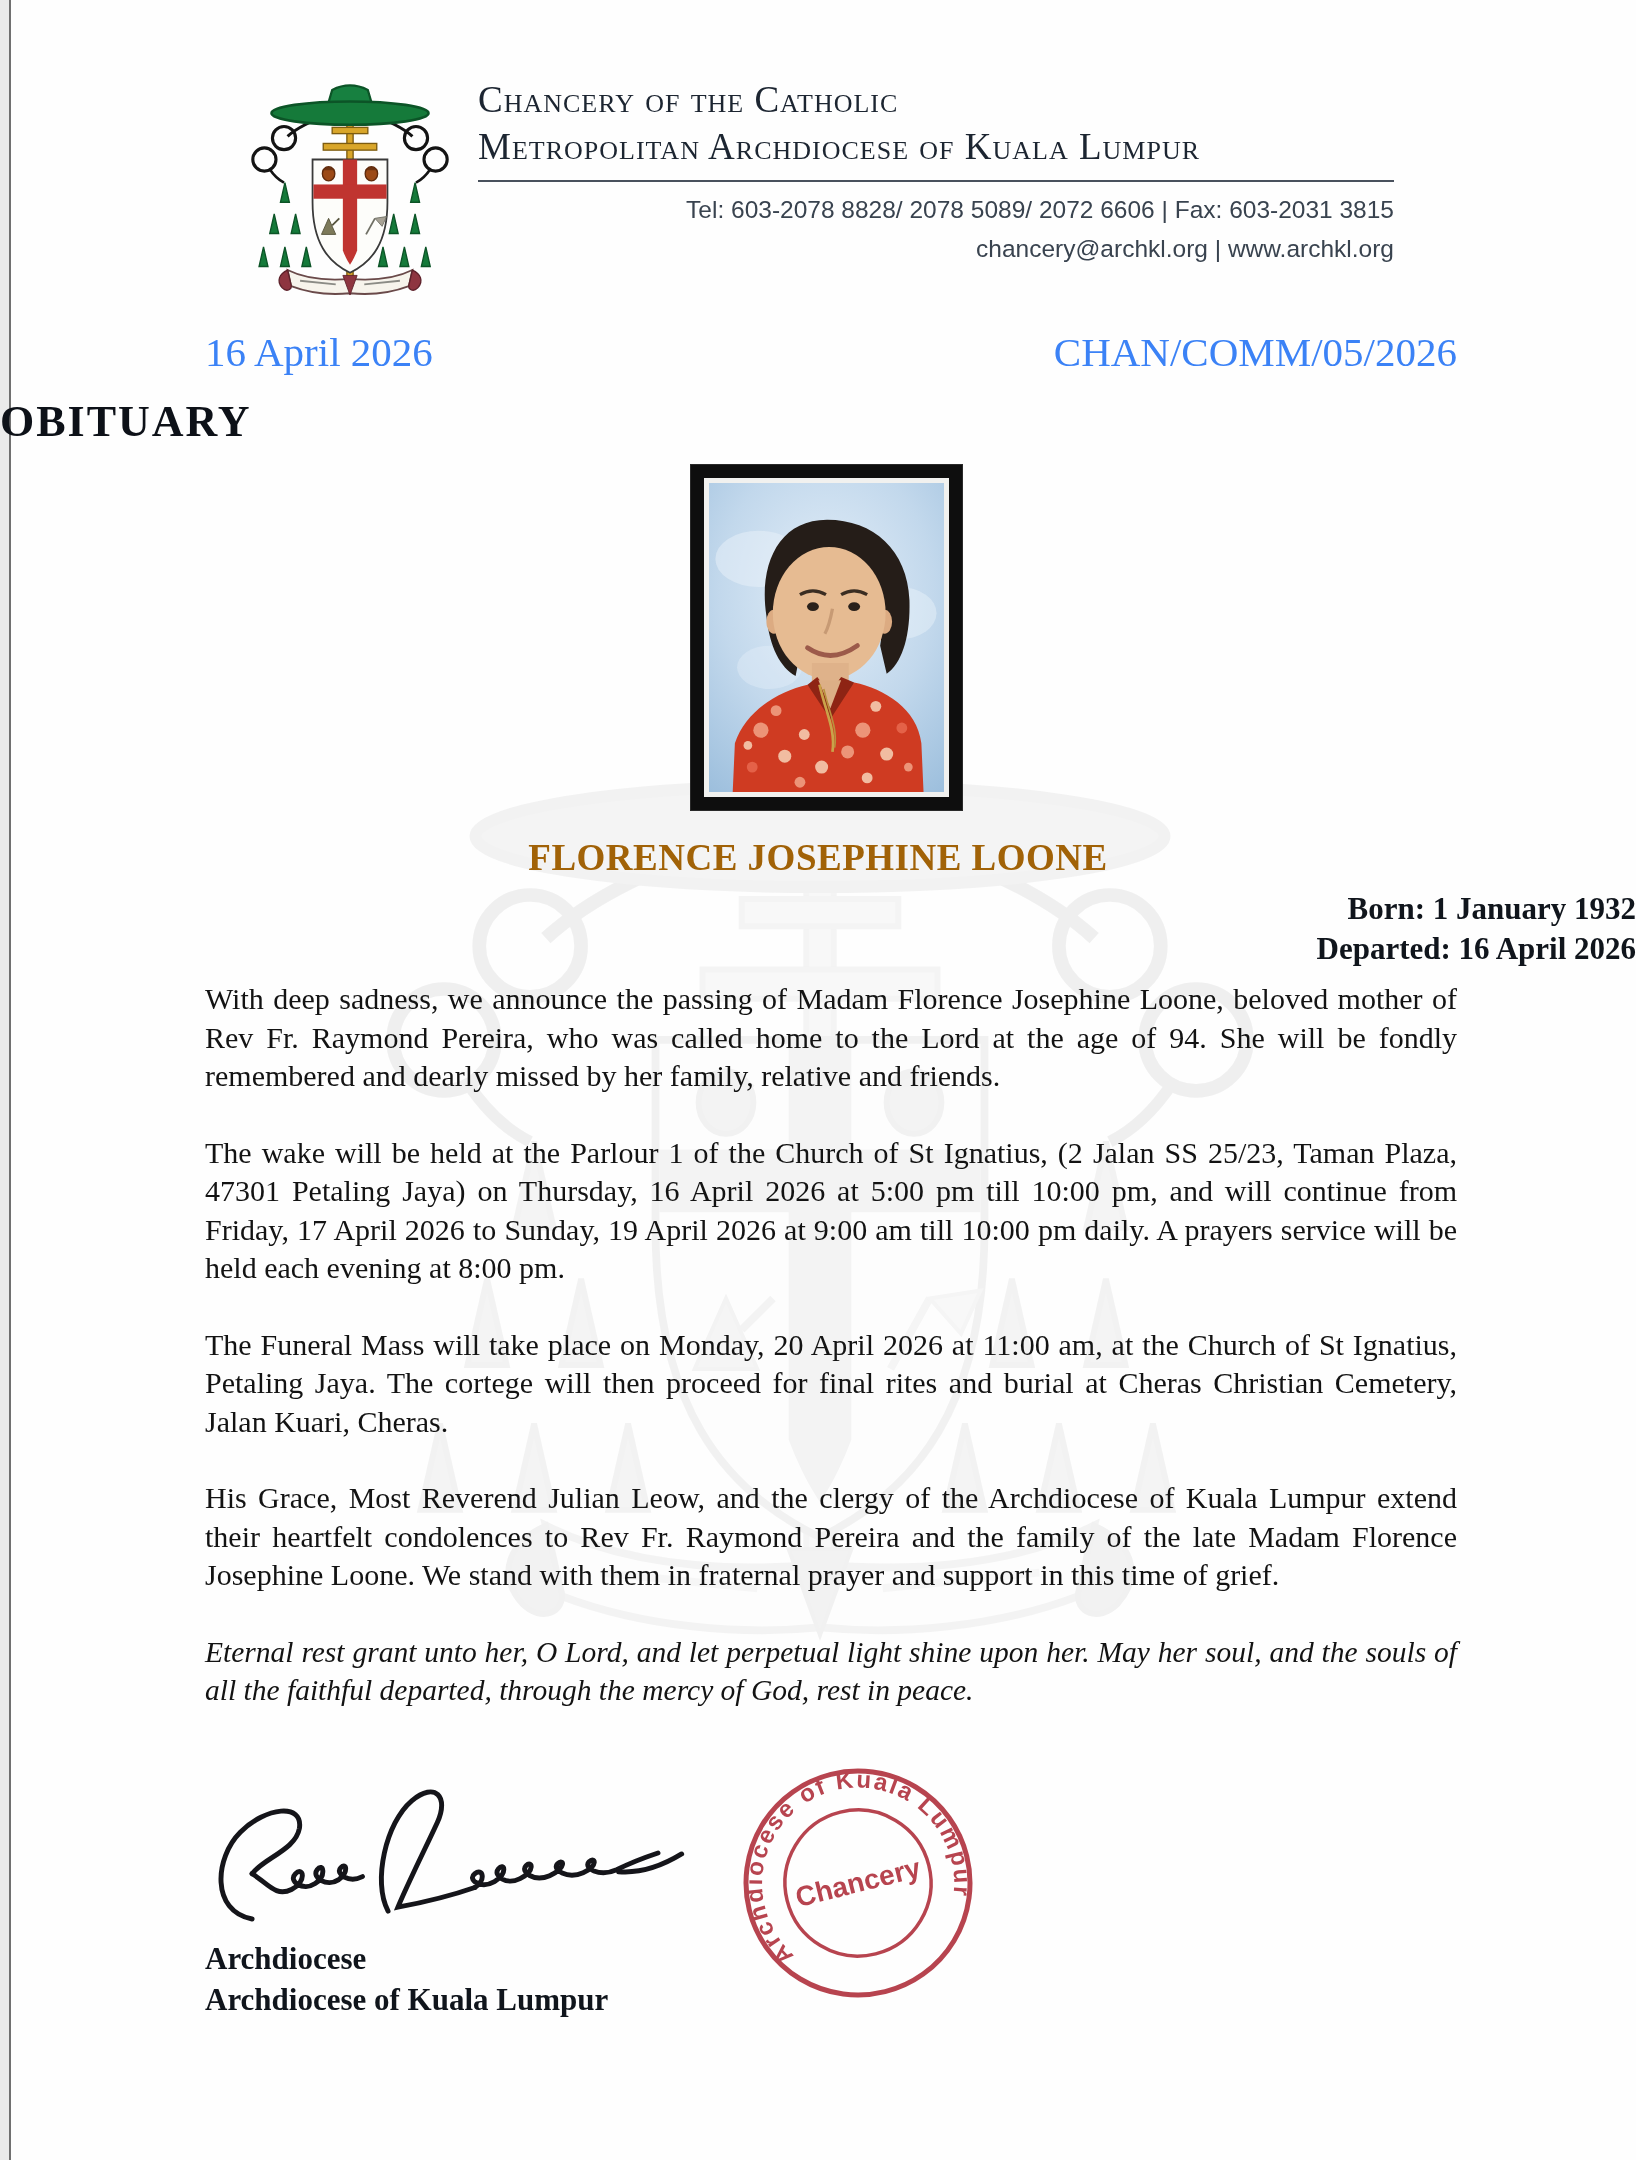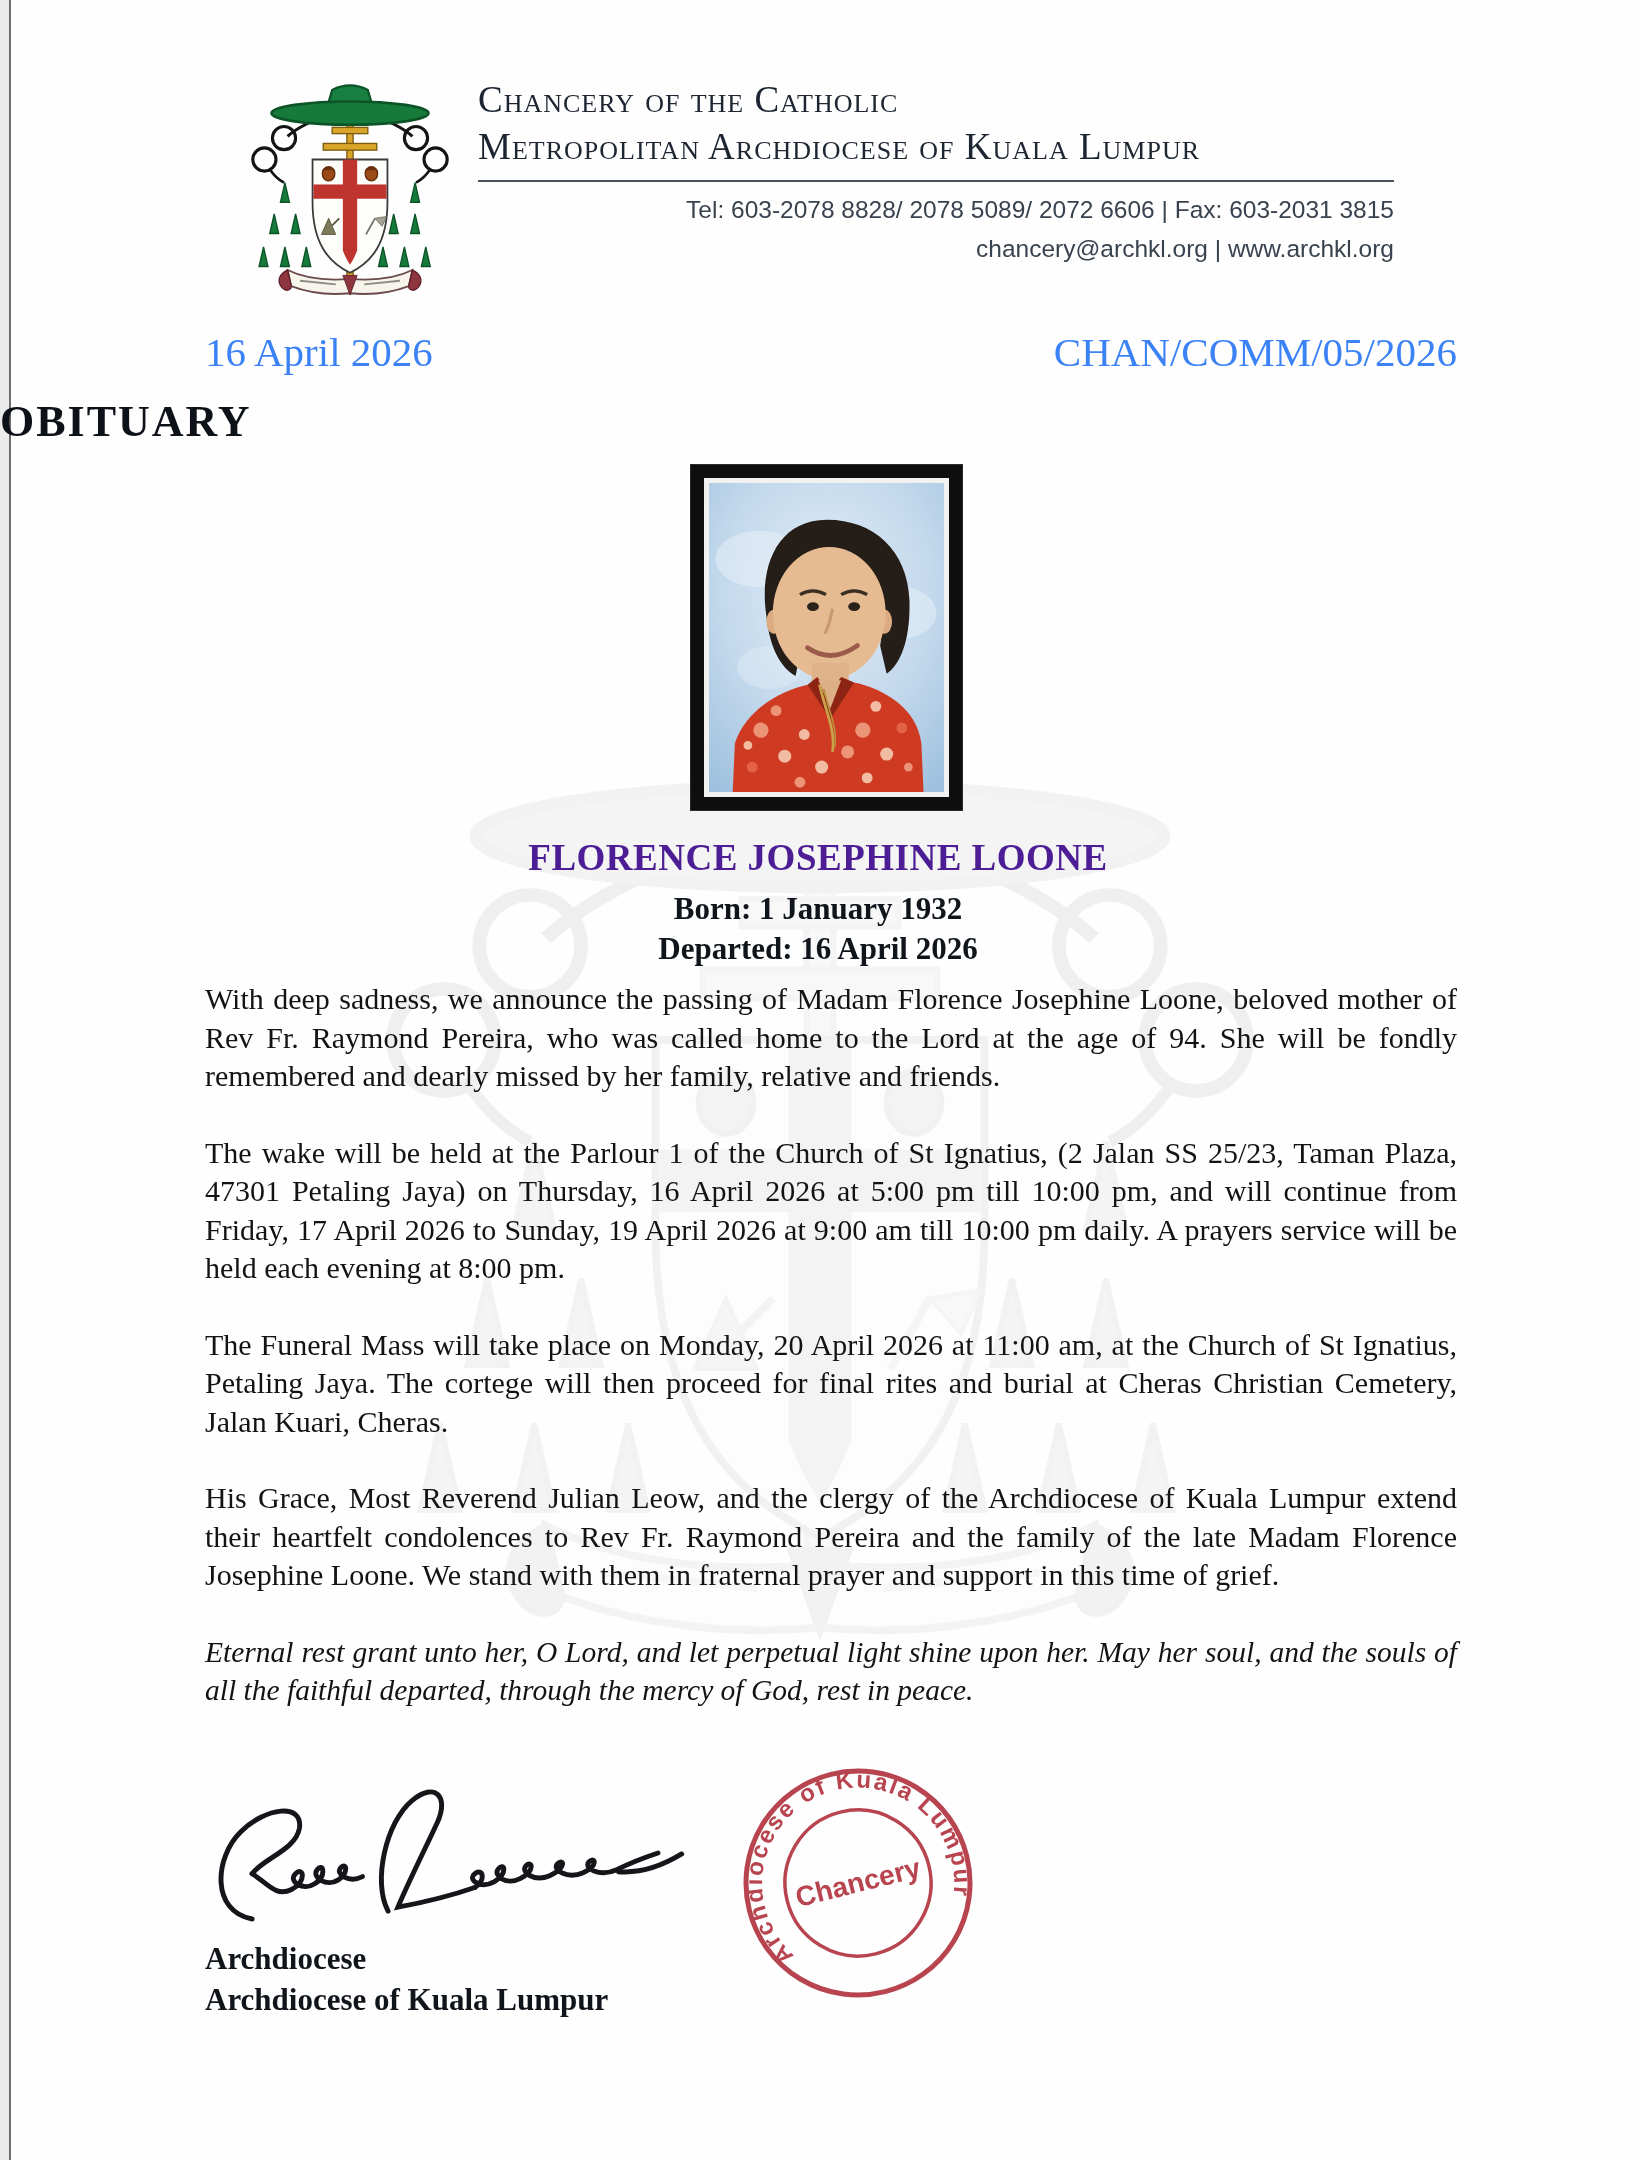--- a/index.html
+++ b/index.html
@@ -21,22 +21,22 @@
   
   .ref-row{position:absolute;left:205px;top:328px;width:1252px;display:flex;justify-content:space-between;font-size:41px;color:#3b82f6;}
   
   .obituary-title{position:absolute;left:0;top:396px;width:1636px;text-align:left;font-size:44px;font-weight:700;letter-spacing:2px;color:#0d1118;}
   
   .photo-frame{position:absolute;left:690px;top:464px;width:273px;height:347px;background:#0e0e0e;border:1px solid #2a2a2a;box-sizing:border-box;padding:13px;}
   .photo-mat{width:100%;height:100%;box-sizing:border-box;border:5px solid #f1f1ef;background:#b9d2e6;}
   .photo-mat svg{display:block;width:100%;height:100%;}
   
   .deceased-block{position:absolute;left:0;top:836px;width:1636px;text-align:center;}
-  .deceased-name{font-size:37px;font-weight:700;color:#4c1d95;margin:0 0 10px 0;letter-spacing:0.5px;}
-  .deceased-dates{font-size:31px;font-weight:700;color:#10151c;line-height:40px;margin:0;}
+  .deceased-name{font-size:37px;font-weight:700;color:#a16207;margin:0 0 10px 0;letter-spacing:0.5px;}
+  .deceased-dates{font-size:31px;font-weight:700;color:#10151c;line-height:40px;margin:0;text-align:right;}
   
   .body-text{position:absolute;left:205px;top:980px;width:1252px;}
   .body-text p{margin:0 0 38px 0;font-size:30px;line-height:38.5px;text-align:justify;color:#131313;}
   .body-text p.prayer{font-style:italic;font-size:29.5px;margin-bottom:0;margin-top:37px;}
   
   .signature-svg{position:absolute;left:193px;top:1763px;width:532px;height:178px;}
   .stamp-svg{position:absolute;left:733px;top:1758px;width:250px;height:250px;}
   .signatory{position:absolute;left:205px;top:1938px;font-size:31px;font-weight:700;line-height:41px;color:#10151c;}
   .hidden-defs{position:absolute;width:0;height:0;overflow:hidden;}
 </style>

